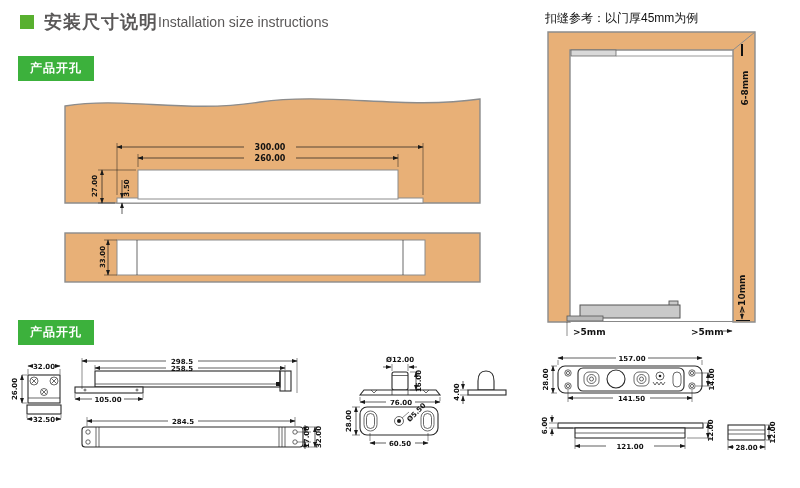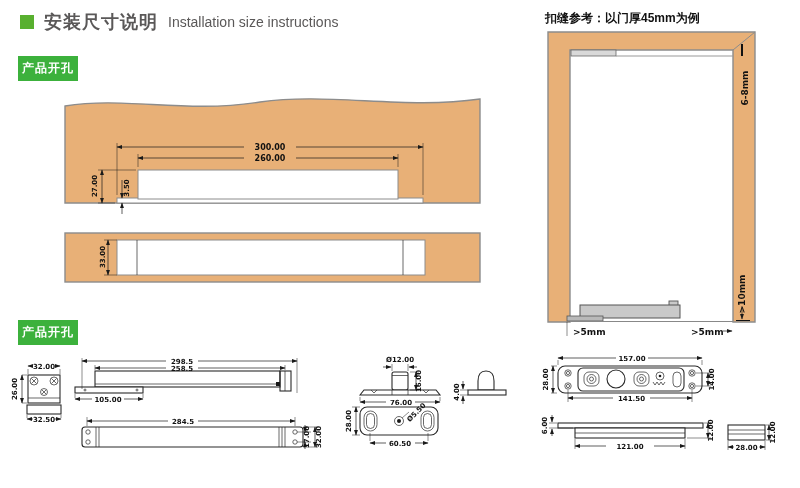--- a/index.html
+++ b/index.html
@@ -1,24 +1,24 @@
 <!DOCTYPE html>
 <html><head>
 <meta charset="utf-8">
 <style>
   html,body{margin:0;padding:0;}
   body{width:800px;height:488px;background:#fff;position:relative;overflow:hidden;
        font-family:"Liberation Sans",sans-serif;}
   .hdr{position:absolute;left:20px;top:10px;display:flex;align-items:center;}
   .bullet{width:14px;height:14px;background:#58b02f;display:inline-block;margin-right:10px;}
   .t-zh{font-size:18px;font-weight:bold;color:#5a5858;letter-spacing:1px;}
-  .t-en{font-size:14px;color:#5a5858;margin-left:10px;}
+  .t-en{font-size:14px;color:#5a5858;}
   .sec{position:absolute;left:18px;background:#3cb13c;color:#fff;font-size:12px;font-weight:bold;
-       padding:4px 4px;letter-spacing:1px;}
-  .gap-title{position:absolute;left:545px;top:10px;font-size:12px;font-weight:bold;color:#111;}
+       padding:4px 12px;letter-spacing:1px;}
+  .gap-title{position:absolute;left:545px;top:10px;font-size:12px;font-weight:normal;color:#111;}
   svg{position:absolute;overflow:visible;}
   .wood{fill:#e8b077;stroke:#8c8c8c;stroke-width:1.4;}
   .white{fill:#ffffff;stroke:#8c8c8c;stroke-width:1;}
   .part{fill:#ffffff;stroke:#2a2a2a;stroke-width:1.1;}
   .partn{fill:none;stroke:#2a2a2a;stroke-width:1.1;}
   .thin{fill:none;stroke:#2a2a2a;stroke-width:0.7;}
   .dim{stroke:#1a1a1a;stroke-width:0.7;fill:none;}
   .ext{stroke:#1a1a1a;stroke-width:0.5;fill:none;}
   text.d{font:600 7px "DejaVu Sans",sans-serif;fill:#111;text-anchor:middle;}
   text.d8{font:600 8px "DejaVu Sans",sans-serif;fill:#111;text-anchor:middle;}

